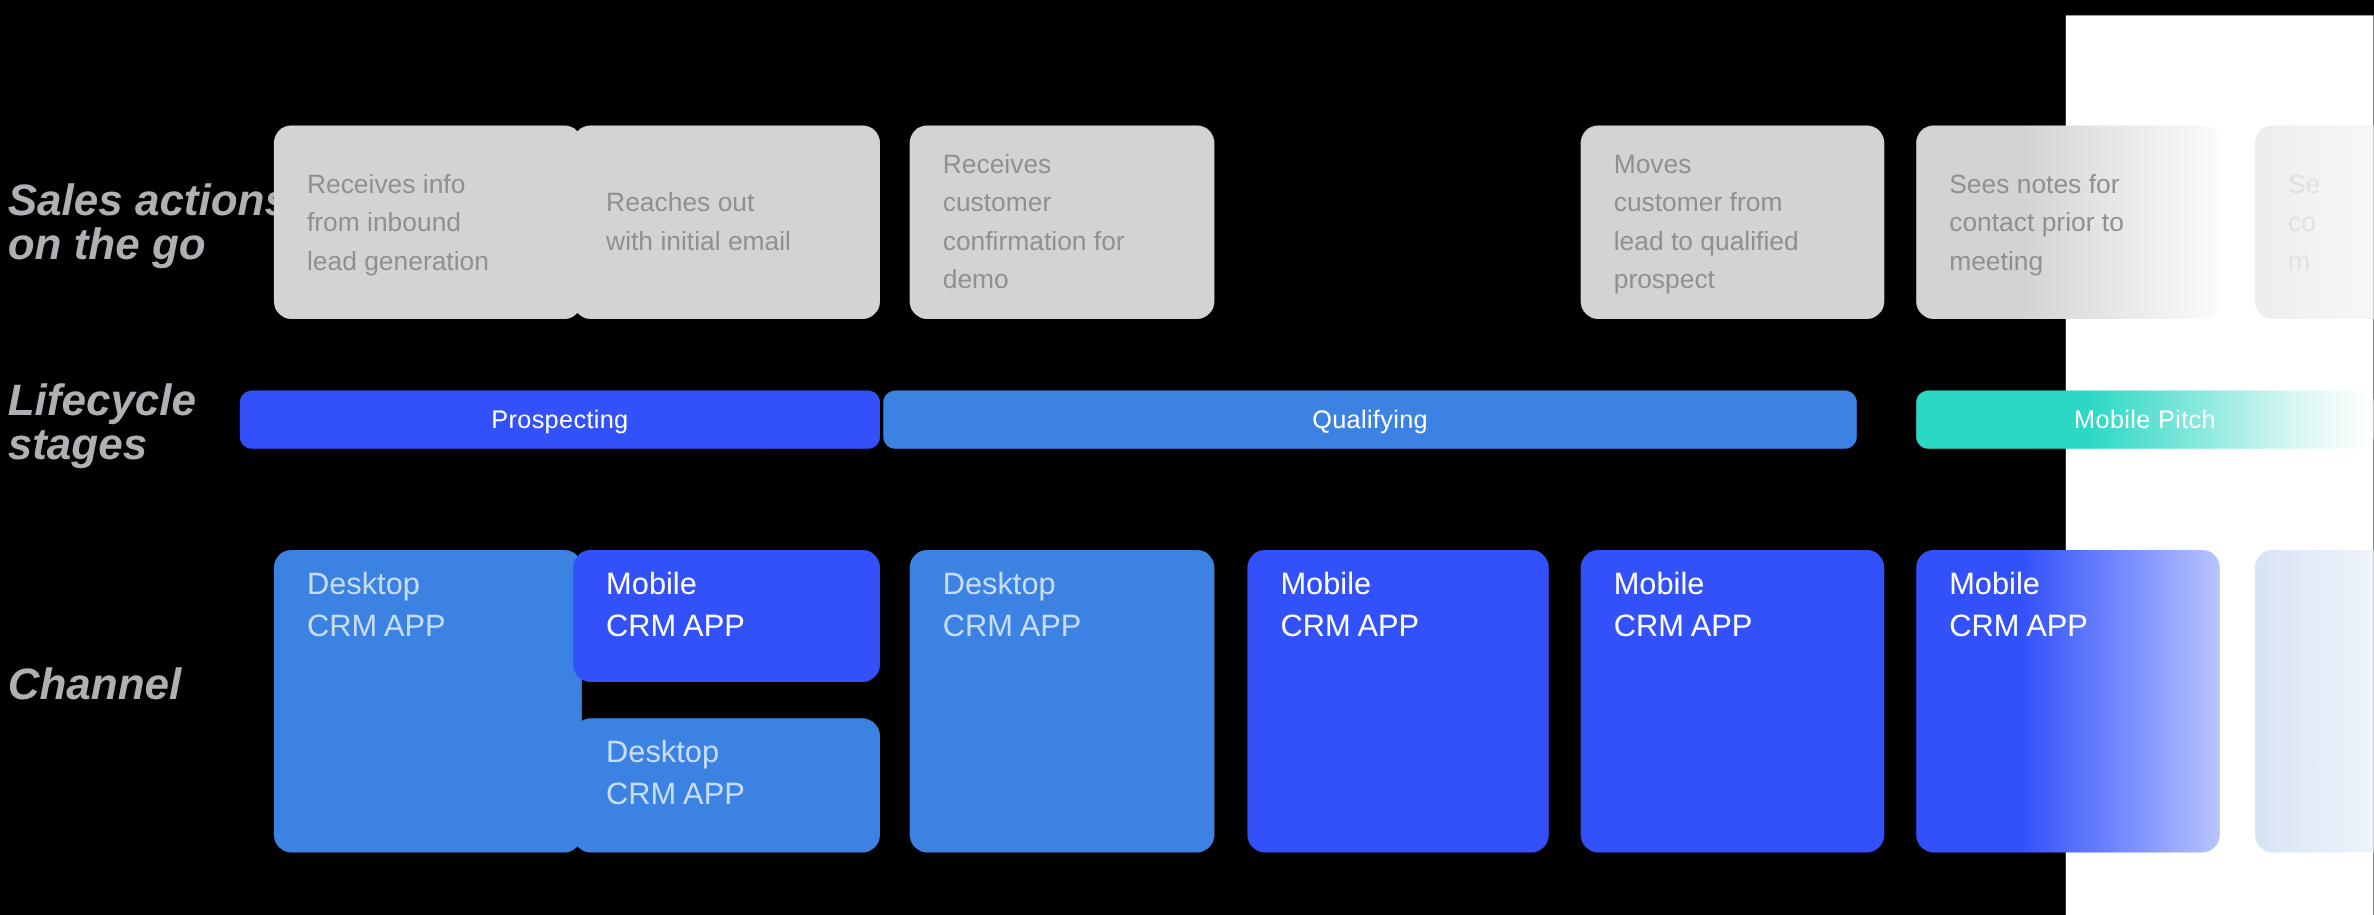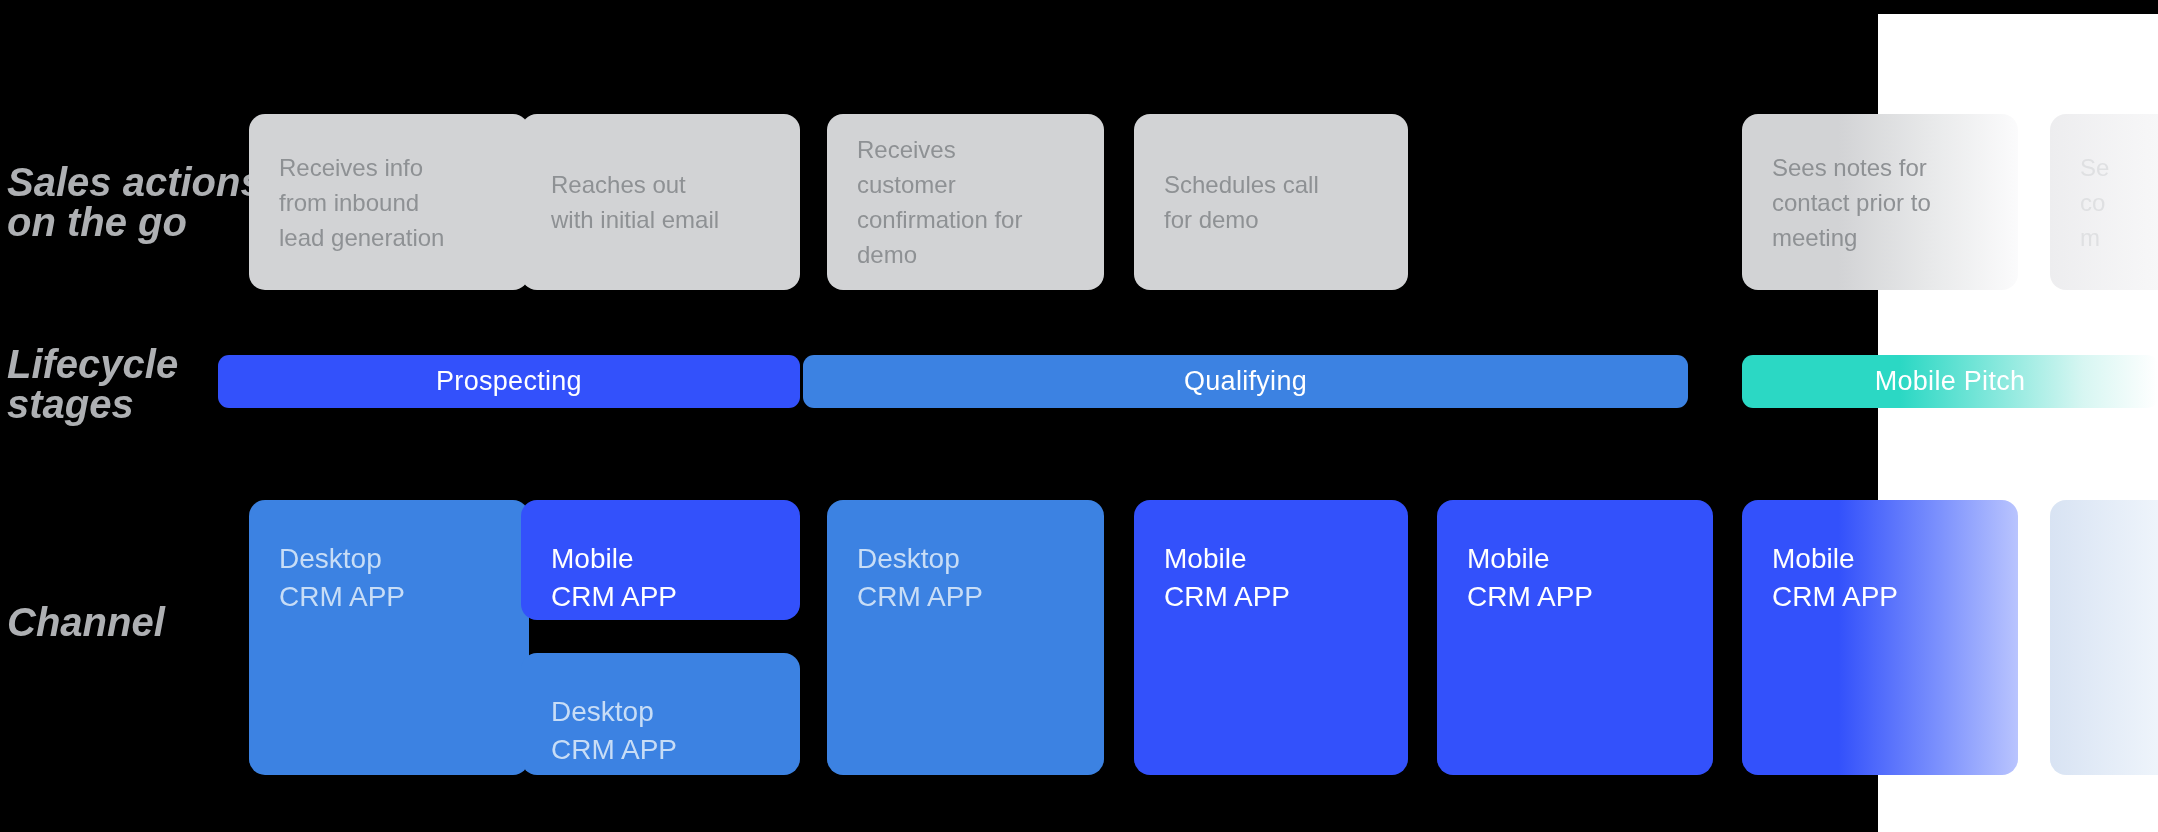--- a/index.html
+++ b/index.html
@@ -50,33 +50,33 @@
     background:linear-gradient(90deg, #ededef 0%, #f6f6f7 40%, #fefefe 100%);
     color:#dfe0e2;
   }
   
   .stage-bar{
     position:absolute;top:355px;height:53px;
     border-radius:11px;
     display:flex;align-items:center;justify-content:center;
   }
   .stage-bar .bar-label{
-    color:#fff;font-size:27px;font-weight:500;letter-spacing:0.3px;
+    color:#fff;font-size:23px;font-weight:500;letter-spacing:0.3px;
   }
   .stage-bar.prospecting{left:218px;width:582px;background:var(--blue-bright,#3351fb);}
   .stage-bar.qualifying{left:803px;width:885px;background:var(--blue-light,#3c82e2);}
   .stage-bar.sales-pitch{
     left:1742px;width:416px;
     background:linear-gradient(90deg, var(--teal,#2bd8c4) 0%, var(--teal,#2bd8c4) 38%, #d7f6f2 82%, #ffffff 100%);
   }
   
   .channel-card{
     position:absolute;
     border-radius:16px;
-    box-sizing:border-box;padding:40px 30px;
+    box-sizing:border-box;padding:12px 30px;
     font-size:28px;line-height:38px;font-weight:500;
     white-space:pre-line;
   }
   .channel-card.full{top:500px;height:275px;}
   .channel-card.half-top{top:500px;height:120px;}
   .channel-card.half-bottom{top:653px;height:122px;}
   .channel-card.desktop{background:var(--blue-light,#3c82e2);color:var(--desktop-text,#c8ddf6);}
   .channel-card.mobile{background:var(--blue-bright,#3351fb);color:#ffffff;}
   .channel-card.mobile.fade{
     background:linear-gradient(90deg, var(--blue-bright,#3351fb) 35%, #7d92fd 72%, #b9c4fe 100%);
@@ -100,22 +100,24 @@
 
   <div class="action-card col1">Receives info
 from inbound
 lead generation</div>
   <div class="action-card col2">Reaches out
 with initial email</div>
   <div class="action-card col3">Receives
 customer
 confirmation for
 demo</div>
-  <div class="action-card col4">Schedules call
-for demo</div>
+  <div class="action-card col5">Moves
+customer from
+lead to qualified
+prospect</div>
   <div class="action-card fade col6">Sees notes for
 contact prior to
 meeting</div>
   <div class="action-card stub col7">Se
 co
 m</div>
 
   <div class="stage-bar prospecting">
     <span class="bar-label">Prospecting</span>
   </div>

